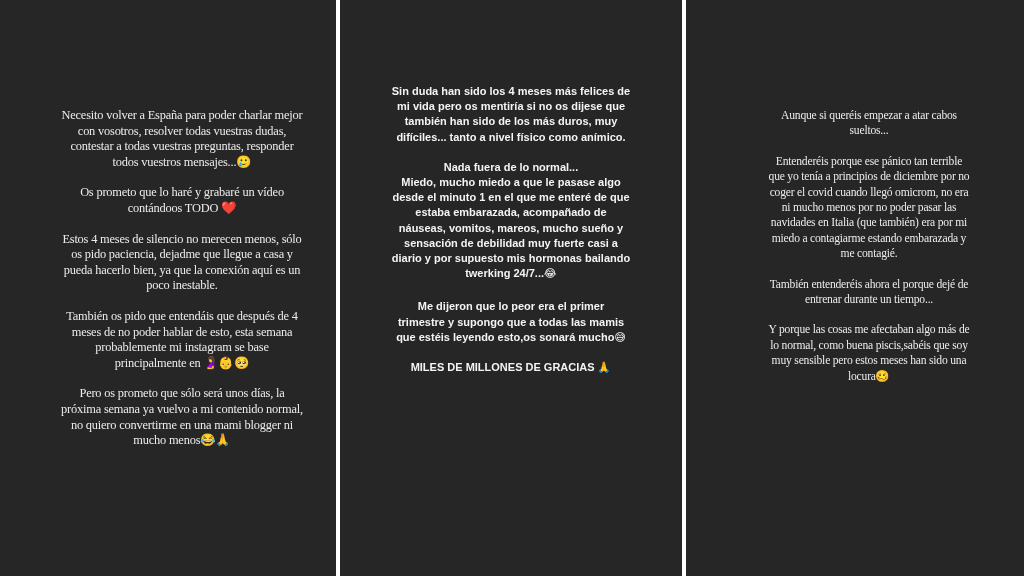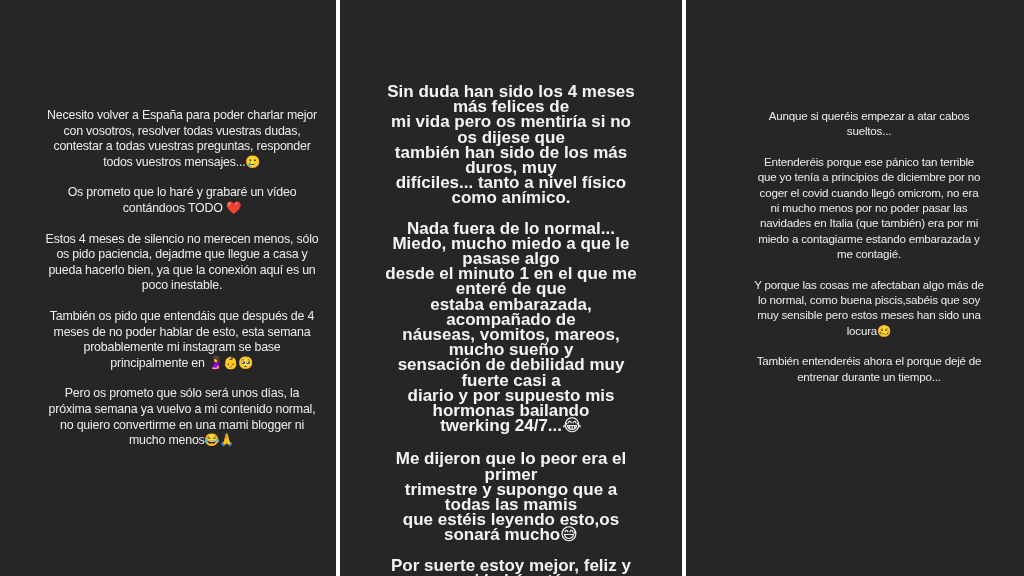--- a/index.html
+++ b/index.html
@@ -37,35 +37,35 @@
     }
     .s1 .story-body { top: 108px; padding: 0 14px; }
     .s2 .story-body { top: 84px; padding: 0 42px; }
     .s3 .story-body { top: 108px; padding: 0 36px; }
 
     .para {
       margin: 0 0 15px 0;
       white-space: pre-line;
     }
     .serif .para {
-      font-family: Liberation Sans, sans-serif;
+      font-family: Liberation Serif, serif;
       font-size: 12.4px;
       line-height: 15.6px;
       letter-spacing: -0.2px;
       color: #ececec;
       margin-left: 28px;
     }
     .s3.serif .para {
       font-size: 11.6px;
       line-height: 15.4px;
     }
     .sans .para {
       font-family: "Liberation Sans", "DejaVu Sans", sans-serif;
       font-weight: bold;
-      font-size: 17px;
+      font-size: 11px;
       line-height: 15.2px;
       color: #f4f4f4;
       margin-bottom: 15px;
     }
     .s2 .para.p1 { margin-bottom: 15px; }
     .s2 .para.p3 { margin-top: 18px; }
   </style>
 </head>
 <body>
 
@@ -104,40 +104,37 @@
 Miedo, mucho miedo a que le pasase algo
 desde el minuto 1 en el que me enteré de que
 estaba embarazada, acompañado de
 náuseas, vomitos, mareos, mucho sueño y
 sensación de debilidad muy fuerte casi a
 diario y por supuesto mis hormonas bailando
 twerking 24/7...😂</p>
       <p class="para p3">Me dijeron que lo peor era el primer
 trimestre y supongo que a todas las mamis
 que estéis leyendo esto,os sonará mucho😅</p>
-      <p class="para p4">Por suerte estoy mejor, feliz y mi bebé está
-bien que es lo más importante.
-Me hace muy feliz que por fin lo sepáis❤️</p>
       <p class="para p6">MILES DE MILLONES DE GRACIAS 🙏</p>
     </div>
   </section>
 
   <section class="story s3 serif">
     <div class="story-body">
       <p class="para">Aunque si queréis empezar a atar cabos
 sueltos...</p>
       <p class="para">Entenderéis porque ese pánico tan terrible
 que yo tenía a principios de diciembre por no
 coger el covid cuando llegó omicrom, no era
 ni mucho menos por no poder pasar las
 navidades en Italia (que también) era por mi
 miedo a contagiarme estando embarazada y
 me contagié.</p>
+      <p class="para">También entenderéis ahora el porque dejé de
+entrenar durante un tiempo...</p>
       <p class="para">Y porque las cosas me afectaban algo más de
 lo normal, como buena piscis,sabéis que soy
 muy sensible pero estos meses han sido una
 locura🥴</p>
-      <p class="para">También entenderéis ahora el porque dejé de
-entrenar durante un tiempo...</p>
     </div>
   </section>
 
 </div>
 
 </body></html>

